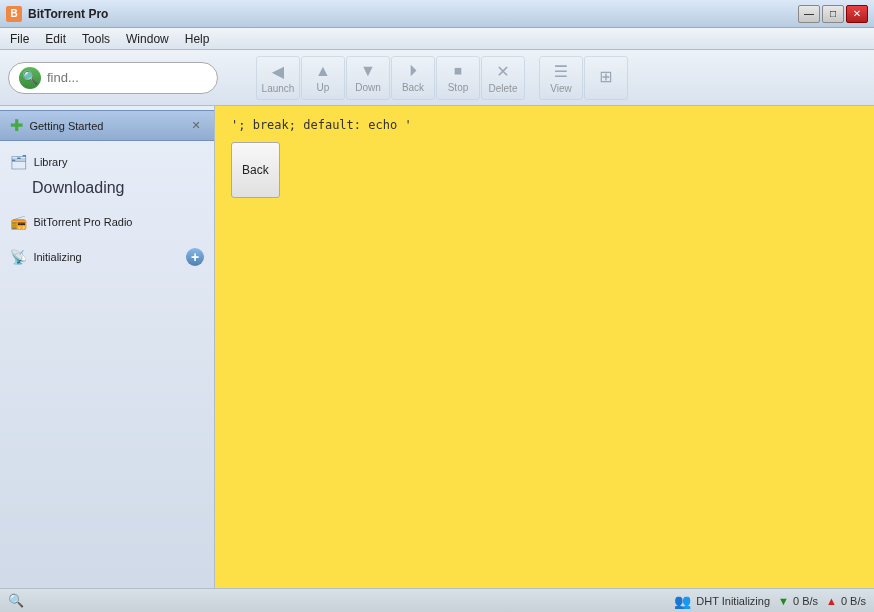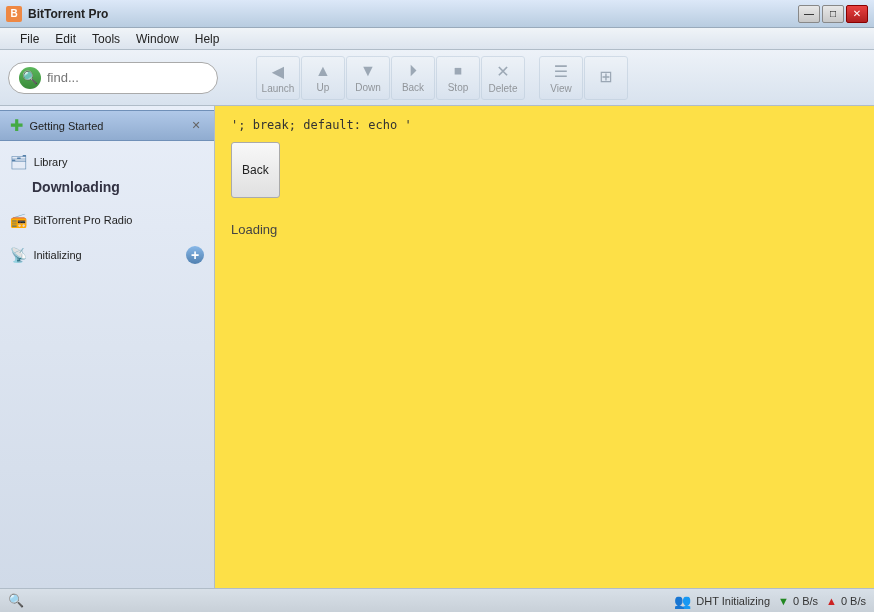--- a/index.html
+++ b/index.html
@@ -43,21 +43,21 @@
       background: linear-gradient(to bottom, #e8e8e8, #c8c8c8);
     }
     .win-btn.close { background: linear-gradient(to bottom, #e84040, #b02020); color: white; border-color: #800; }
 
     
     #menu-bar {
       background: linear-gradient(to bottom, #f0f4f8, #dce4ee);
       height: 22px;
       display: flex;
       align-items: center;
-      padding: 0 12px;
+      padding: 0 2px;
       border-bottom: 1px solid #b0bcc8;
     }
     .menu-item {
       padding: 2px 8px;
       cursor: pointer;
       font-size: 12px;
       color: #222;
       border-radius: 2px;
     }
 
@@ -156,23 +156,22 @@
     .sidebar-item.active {
       background: linear-gradient(to bottom, #b0c8e8, #90acd0);
       border-top: 1px solid #7090b8;
       border-bottom: 1px solid #7090b8;
     }
     .sidebar-sub-item {
       display: flex;
       align-items: center;
       padding: 4px 10px 4px 32px;
       cursor: pointer;
-      font-size: 14px;
+      font-size: 16px;
       color: #334;
-      font-weight: bold;
     }
     .sidebar-icon { font-size: 14px; flex-shrink: 0; }
     .sidebar-close-btn {
       margin-left: auto;
       width: 16px; height: 16px;
       display: flex; align-items: center; justify-content: center;
       font-size: 11px; color: #666;
       cursor: pointer;
     }
     .sidebar-add-btn {
@@ -348,21 +347,20 @@
         <span class="sidebar-item-label">Initializing</span>
         <div class="sidebar-add-btn">+</div>
       </div>
     </div>
   </div>
 
   <div id="content-area">
     <div id="content-inner">
       <div class="content-code-text">'; break; default: echo '</div>
       <button class="back-btn">Back</button>
-      <div class="loading-text">Loading</div>
     </div>
   </div>
 </div>
 
 <div id="status-bar">
   <span class="magnifier">🔍</span>
   <div class="status-sep"></div>
   <div class="status-item">
     <span class="dht-icon">👥</span>
     <span>DHT Initializing</span>

